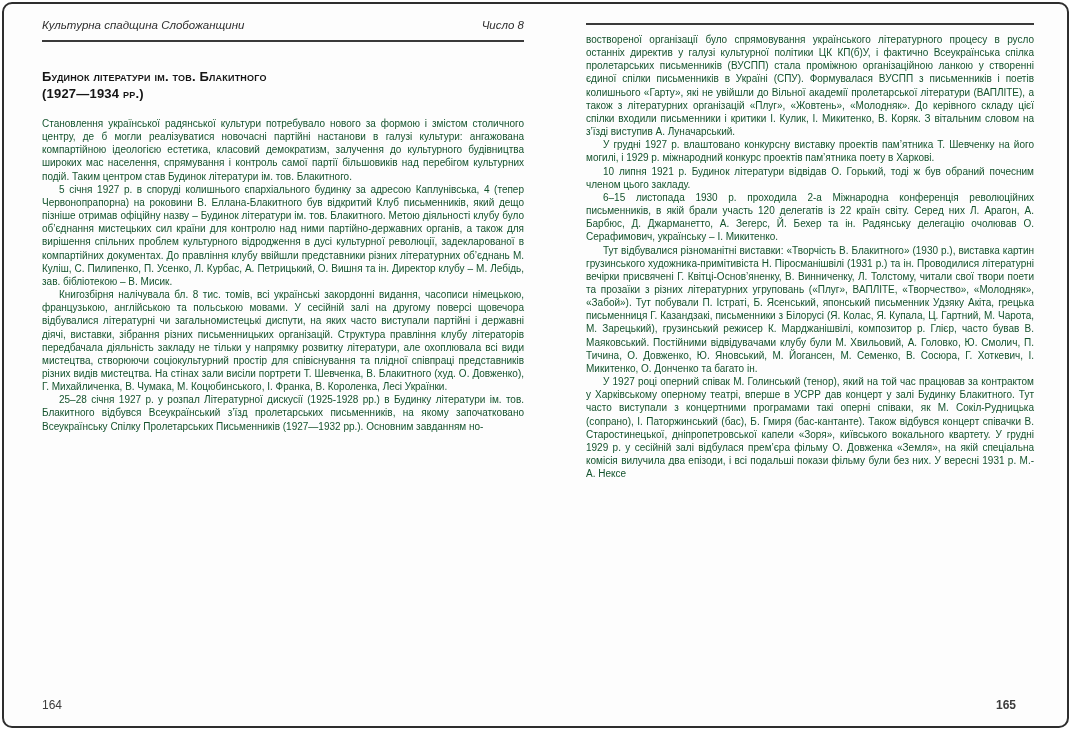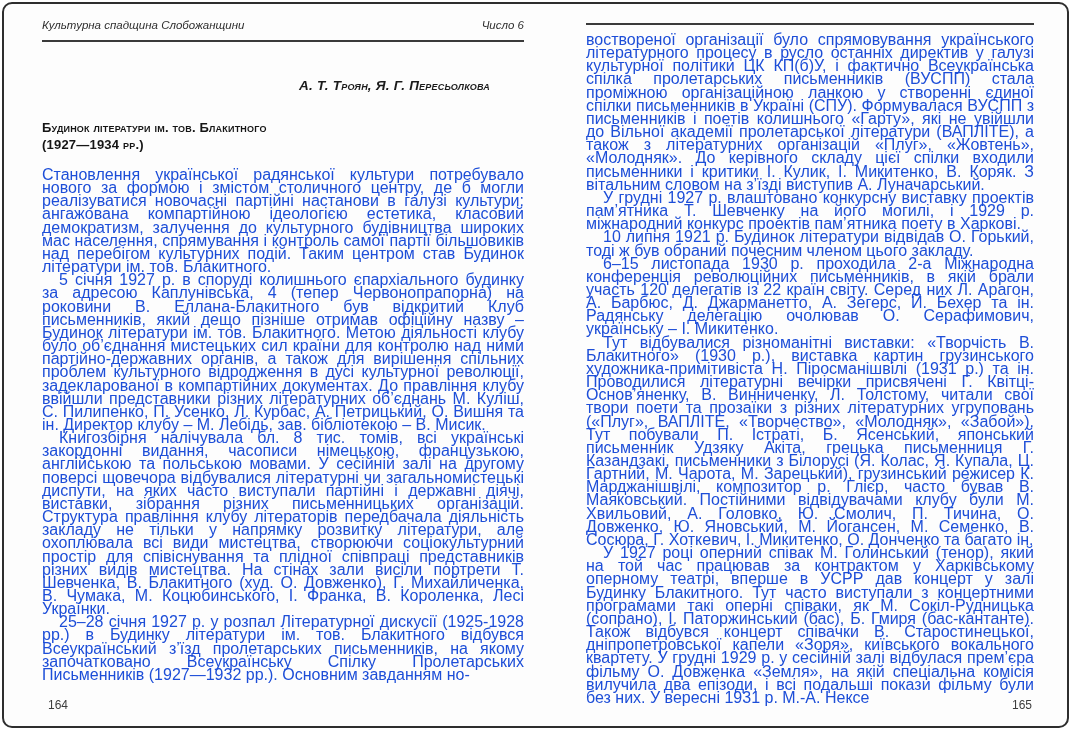--- a/index.html
+++ b/index.html
@@ -69,56 +69,55 @@
     font-weight: 700;
     font-variant: small-caps;
     font-size: 13px;
     line-height: 17px;
     color: #151515;
     letter-spacing: 0.2px;
   }
 
   .body-text {
     margin-top: 15px;
-    font-size: 16px;
+    font-size: 10px;
     line-height: 13.15px;
     text-align: justify;
-    color: #1d4ed8;
+    color: #14532d;
   }
   .page-right .body-text { margin-top: 8px; }
 
   .body-text p {
     margin: 0;
     text-indent: 17px;
   }
   .body-text p.no-indent { text-indent: 0; }
 
   .page-number {
     position: absolute;
     bottom: 14px;
     font-size: 12px;
     color: #3c3c3c;
   }
-  .page-number.pn-left  { left: 6px; }
-  .page-number.pn-right { right: 2px; }
+  .page-number.pn-left  { left: 0; }
+  .page-number.pn-right { right: 18px; font-weight: bold; }
 </style>
 </head>
 <body>
 
 <div class="spread">
   <div class="pages">
 
     <div class="page page-left">
       <div class="running-head">
         <span>Культурна спадщина Слобожанщини</span>
-        <span>Число 6</span>
+        <span>Число 8</span>
       </div>
       <div class="head-rule"></div>
 
-      <div class="authors">А. Т. Троян, Я. Г. Пересьолкова</div>
 
       <h1 class="title">
         <span>Будинок літератури ім. тов. Блакитного</span><br>
         <span>(1927—1934 рр.)</span>
       </h1>
 
       <div class="body-text">
         <p class="no-indent">Становлення української радянської культури потребувало нового за формою і змістом столичного центру, де б могли реалізуватися новочасні партійні настанови в галузі культури: ангажована компартійною ідеологією естетика, класовий демократизм, залучення до культурного будівництва широких мас населення, спрямування і контроль самої партії більшовиків над перебігом культурних подій. Таким центром став Будинок літератури ім. тов. Блакитного.</p>
         <p>5 січня 1927 р. в споруді колишнього єпархіального будинку за адресою Каплунівська, 4 (тепер Червонопрапорна) на роковини В. Еллана-Блакитного був відкритий Клуб письменників, який дещо пізніше отримав офіційну назву – Будинок літератури ім. тов. Блакитного. Метою діяльності клубу було об’єднання мистецьких сил країни для контролю над ними партійно-державних органів, а також для вирішення спільних проблем культурного відродження в дусі культурної революції, задекларованої в компартійних документах. До правління клубу ввійшли представники різних літературних об’єднань М. Куліш, С. Пилипенко, П. Усенко, Л. Курбас, А. Петрицький, О. Вишня та ін. Директор клубу – М. Лебідь, зав. бібліотекою – В. Мисик.</p>
         <p>Книгозбірня налічувала бл. 8 тис. томів, всі українські закордонні видання, часописи німецькою, французькою, англійською та польською мовами. У сесійній залі на другому поверсі щовечора відбувалися літературні чи загальномистецькі диспути, на яких часто виступали партійні і державні діячі, виставки, зібрання різних письменницьких організацій. Структура правління клубу літераторів передбачала діяльність закладу не тільки у напрямку розвитку літератури, але охоплювала всі види мистецтва, створюючи соціокультурний простір для співіснування та плідної співпраці представників різних видів мистецтва. На стінах зали висіли портрети Т. Шевченка, В. Блакитного (худ. О. Довженко), Г. Михайличенка, В. Чумака, М. Коцюбинського, І. Франка, В. Короленка, Лесі Українки.</p>

